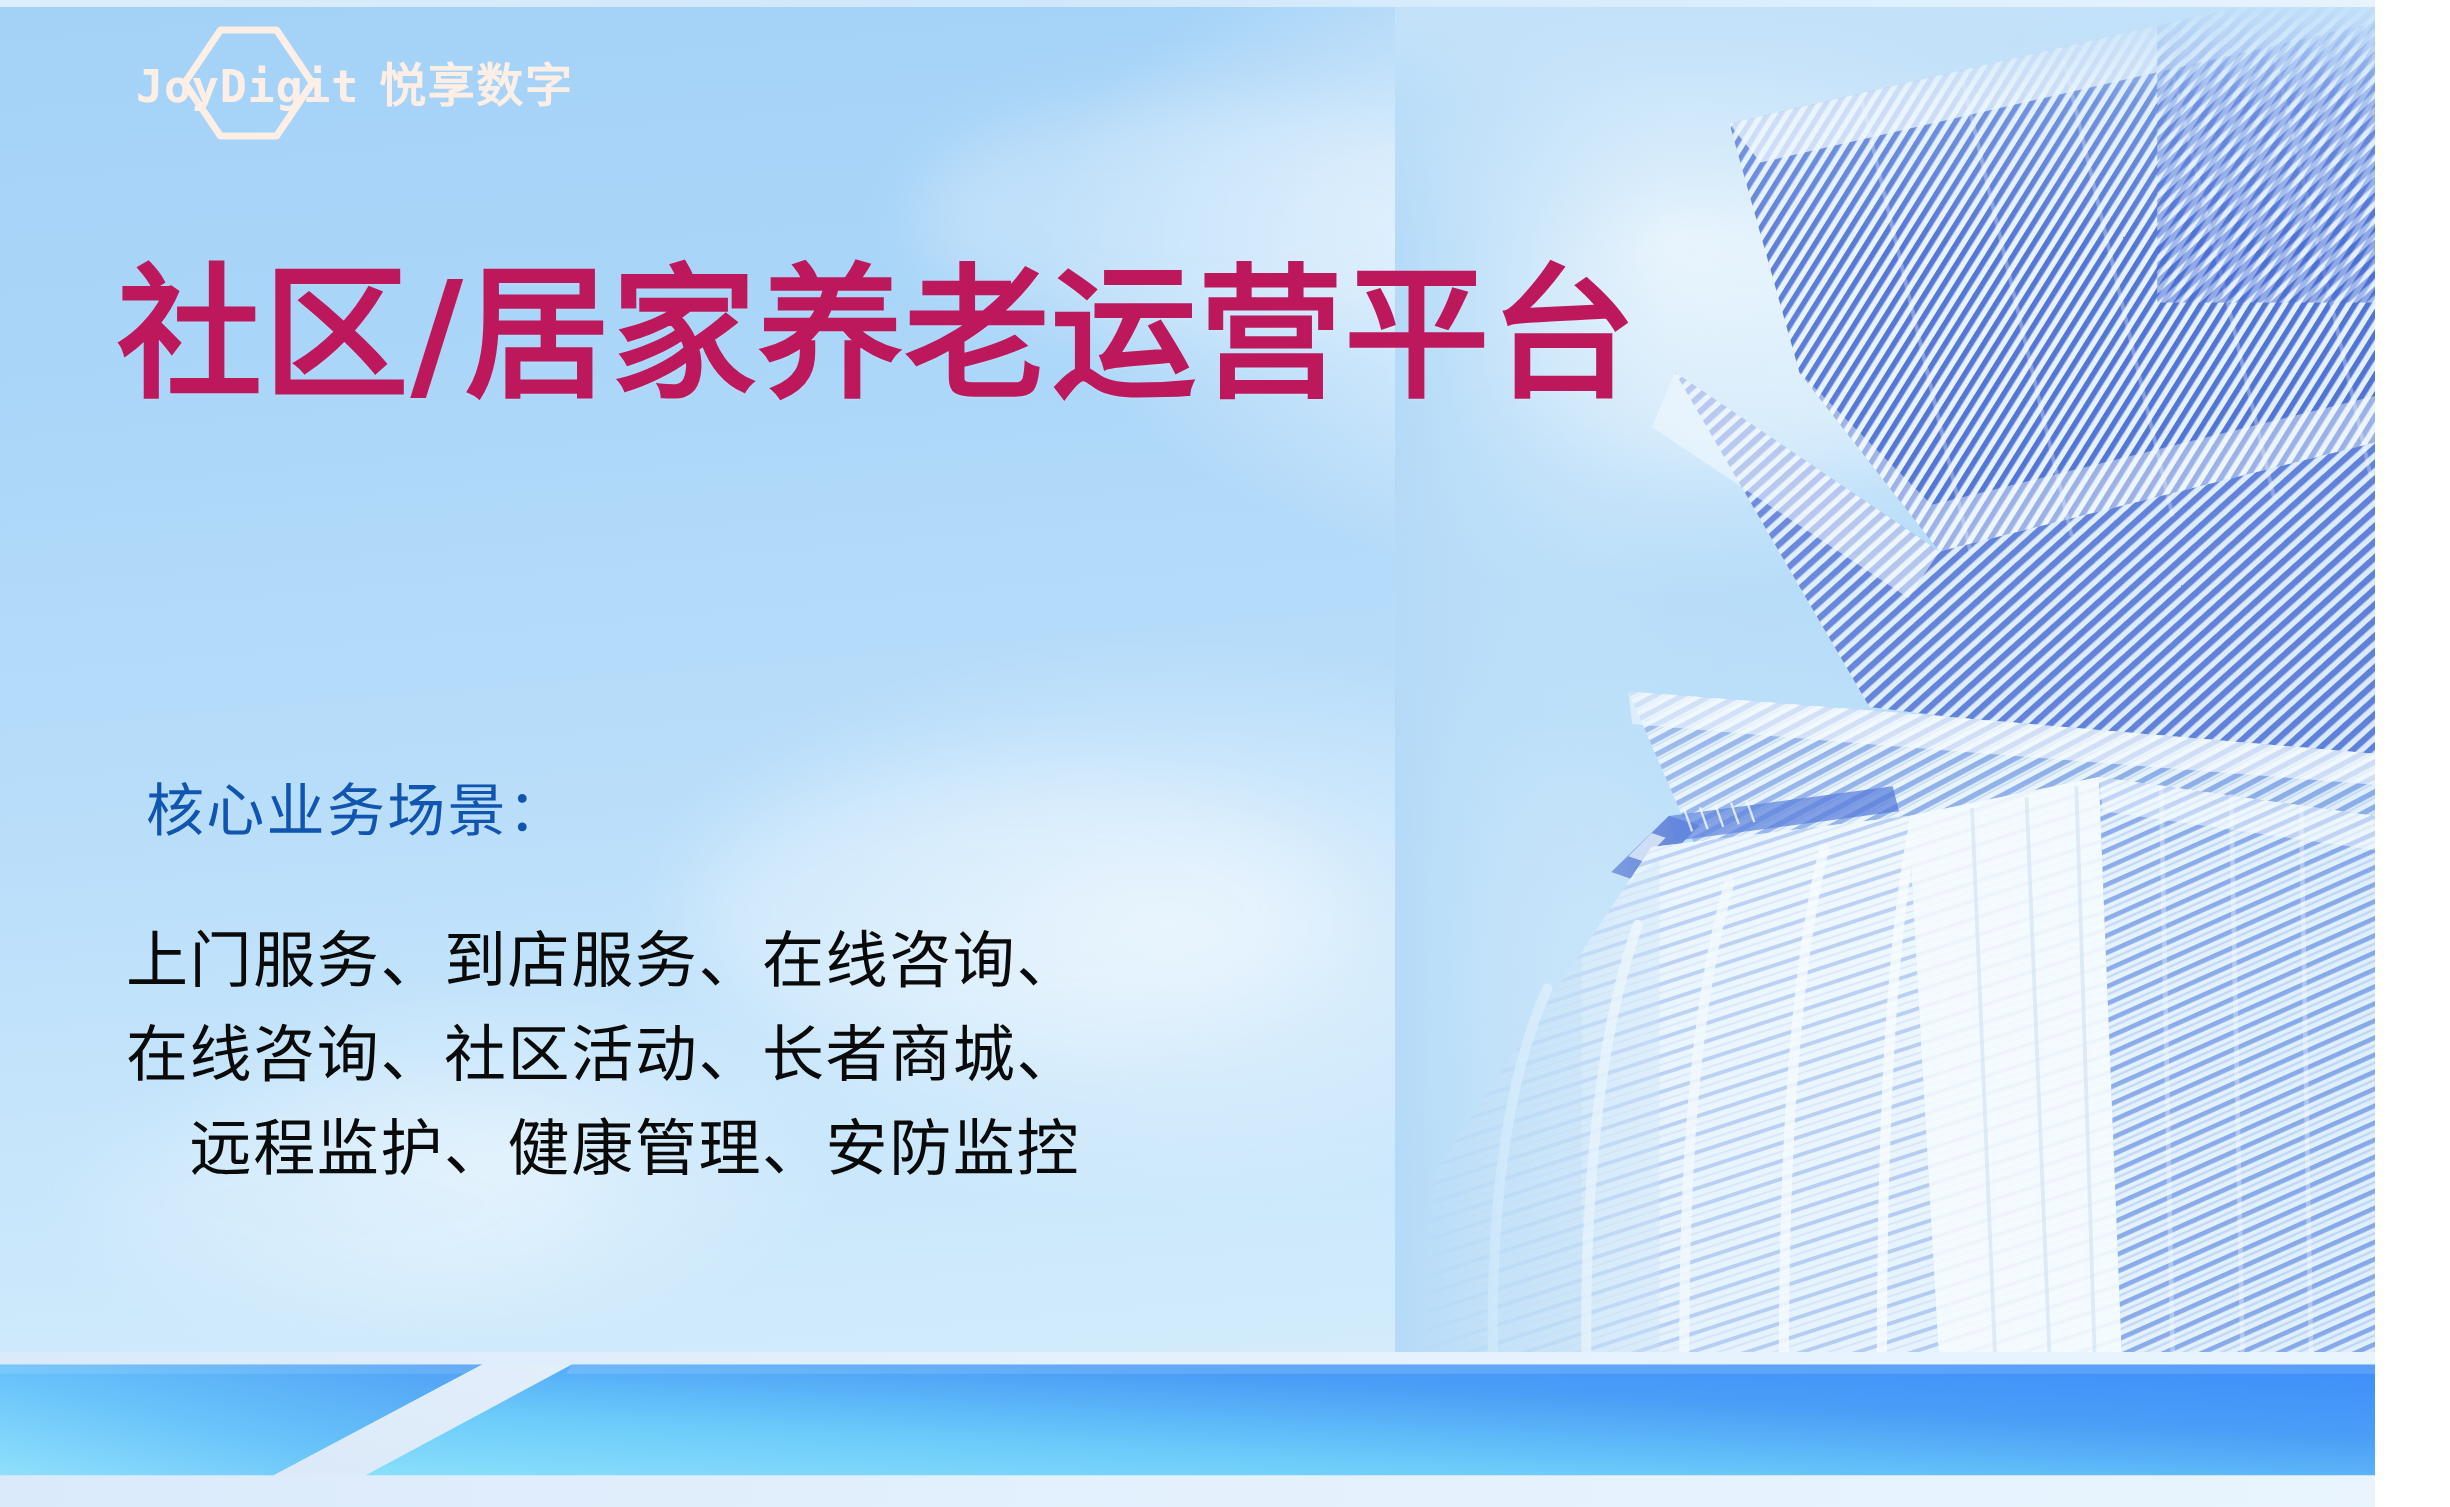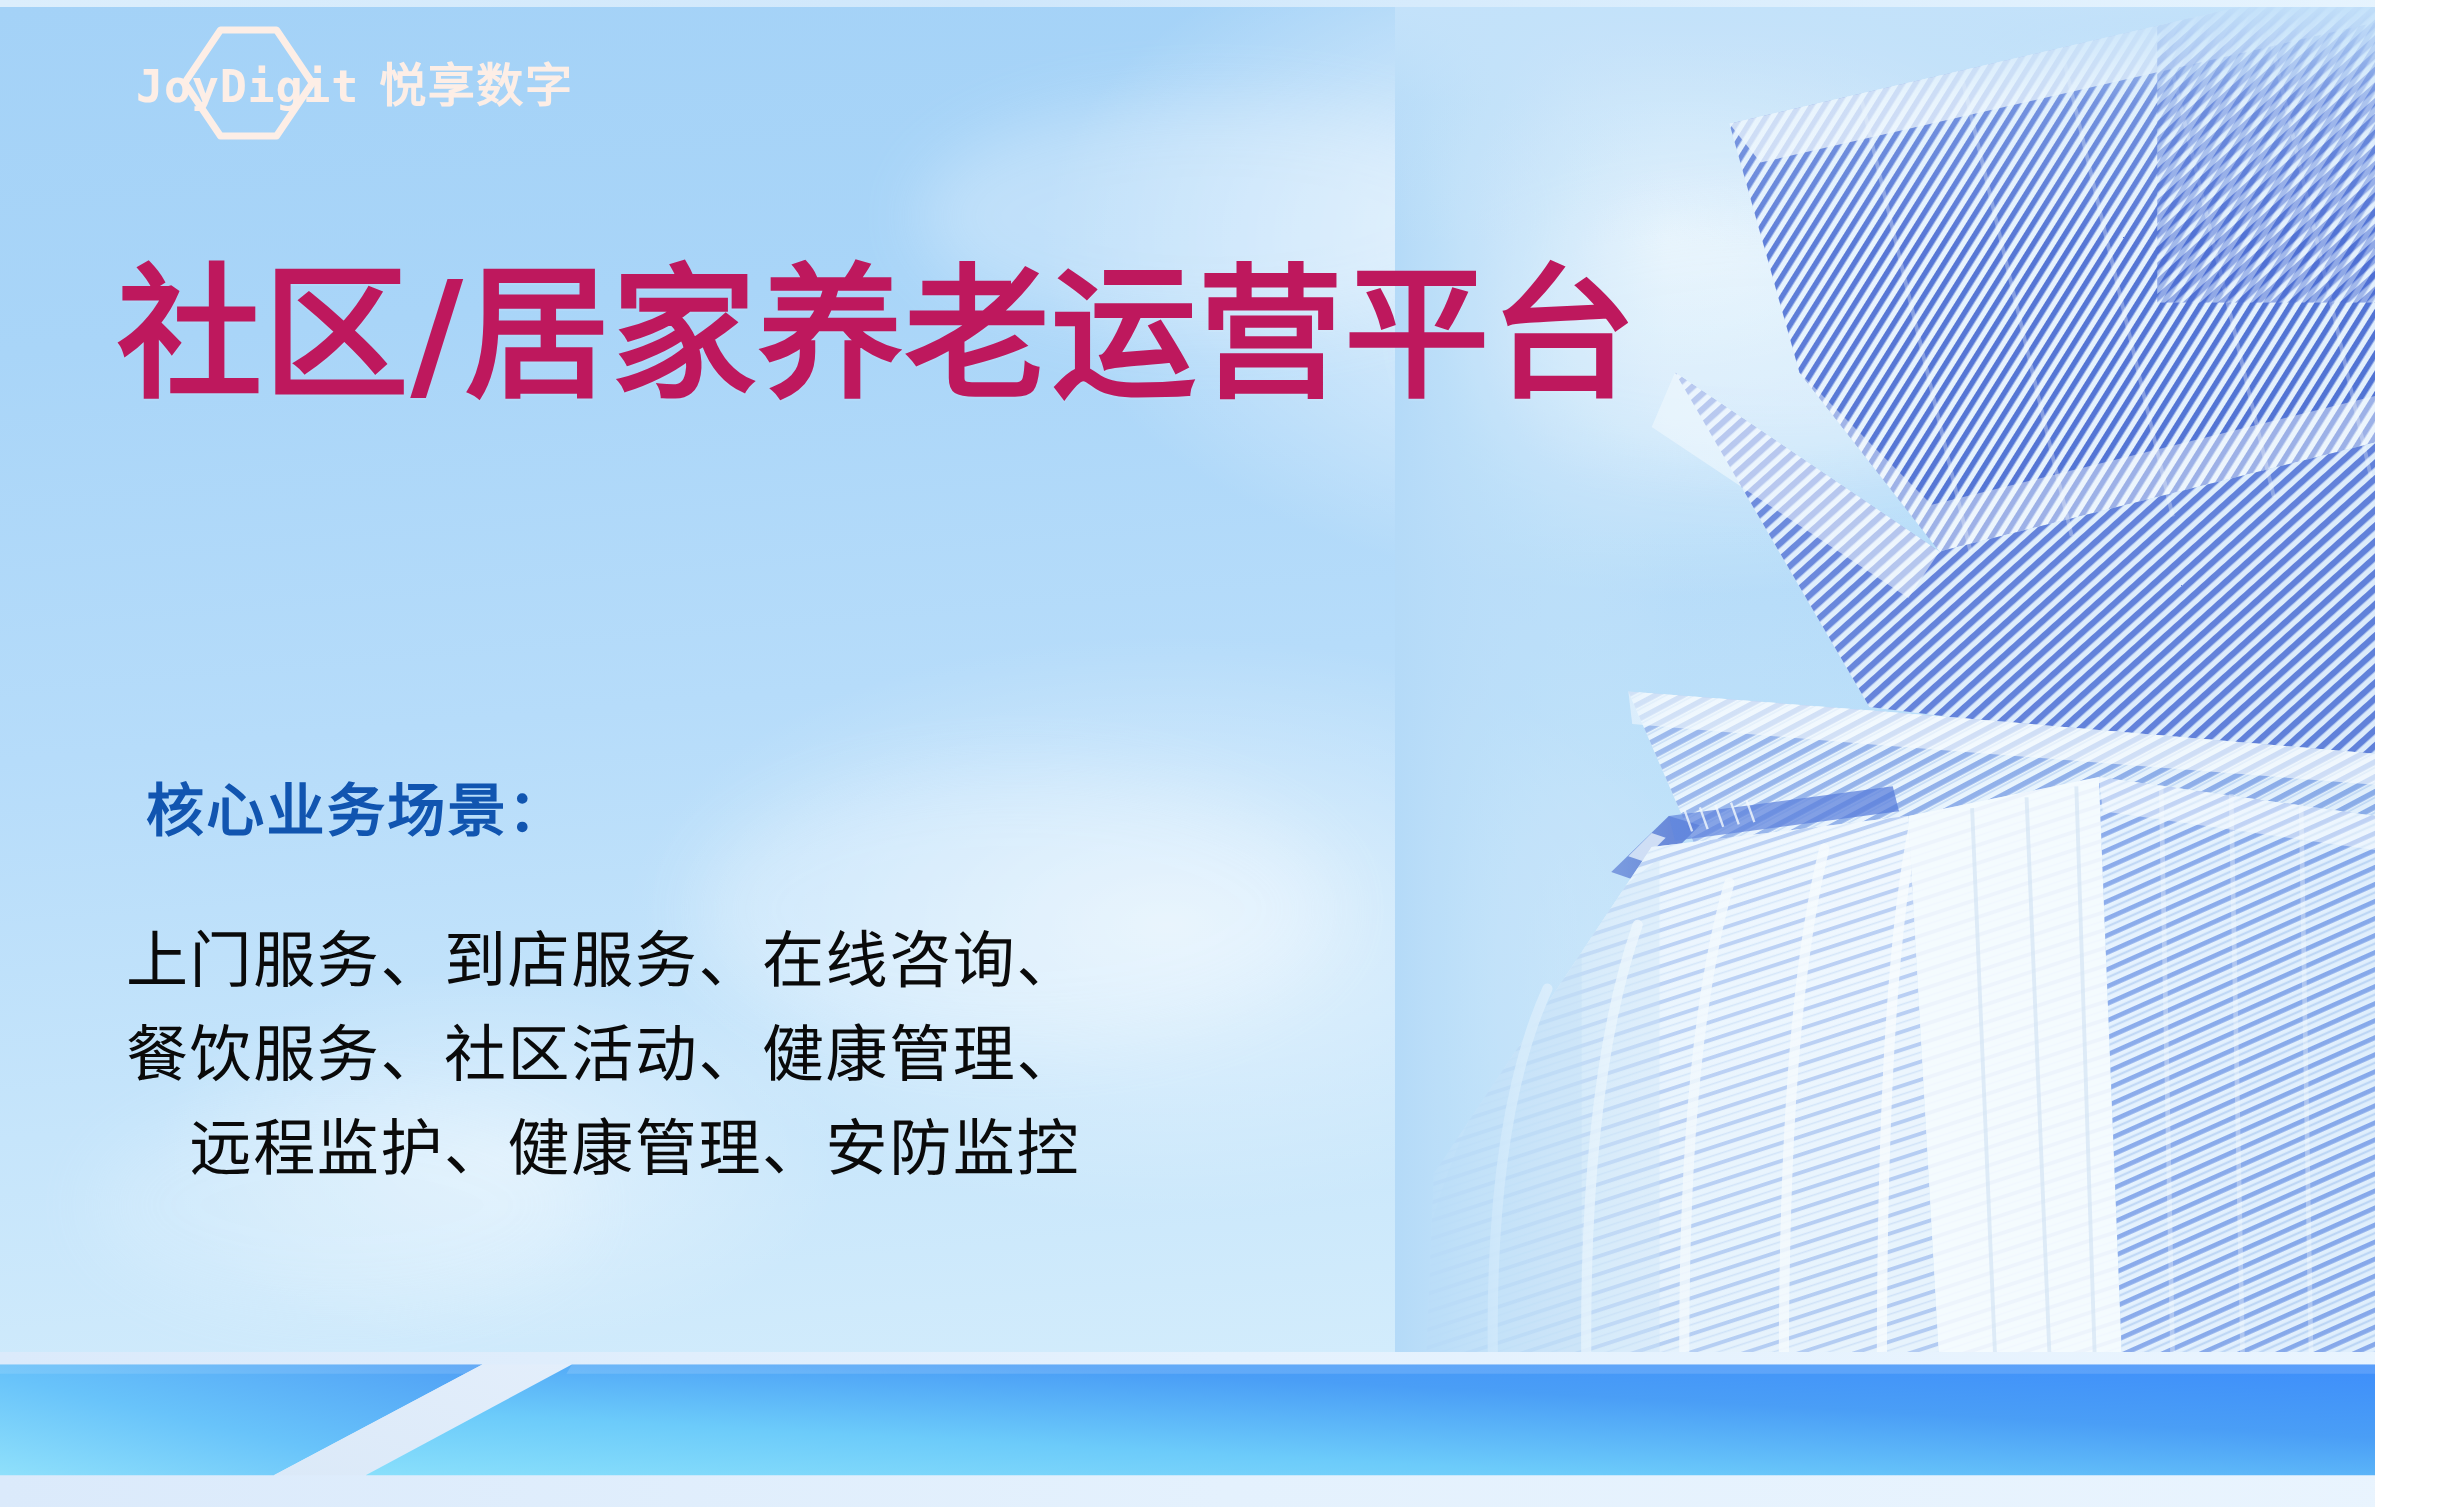--- a/index.html
+++ b/index.html
@@ -124,21 +124,21 @@
     text-shadow: 0 1.6px 0 rgba(255,255,255,.08);
   }
 
   
   .section-heading {
     position: absolute;
     left: 146px; top: 780px;
     z-index: 9;
     font-family: "DejaVu Sans", "Liberation Sans", sans-serif;
     font-size: 58px;
-    font-weight: 700;
+    font-weight: 400;
     letter-spacing: 2.3px;
     line-height: 1.1;
     color: #1155b0;
     white-space: nowrap;
   }
 
   
   .scenarios {
     position: absolute;
     left: 126px; top: 914px;
@@ -360,21 +360,21 @@
       <span class="logo-cn">悦享数字</span>
     </div>
   </div>
 
   <h1 class="title">社区/居家养老运营平台</h1>
 
   <h2 class="section-heading">核心业务场景：</h2>
 
   <div class="scenarios">
     <div class="scenario-line">上门服务、到店服务、在线咨询、</div>
-    <div class="scenario-line">餐饮服务、社区活动、健康管理、</div>
+    <div class="scenario-line">在线咨询、社区活动、长者商城、</div>
     <div class="scenario-line">远程监护、健康管理、安防监控</div>
   </div>
 
   <div class="bottom-zone">
     <svg viewBox="0 0 3149 200" xmlns="http://www.w3.org/2000/svg" preserveAspectRatio="none">
       <defs>
         <linearGradient id="gBandLeft" x1="0" y1="1" x2="1" y2="0">
           <stop offset="0%" stop-color="#8fe0fb"></stop>
           <stop offset="45%" stop-color="#68c3fa"></stop>
           <stop offset="100%" stop-color="#4f9ff5"></stop>

